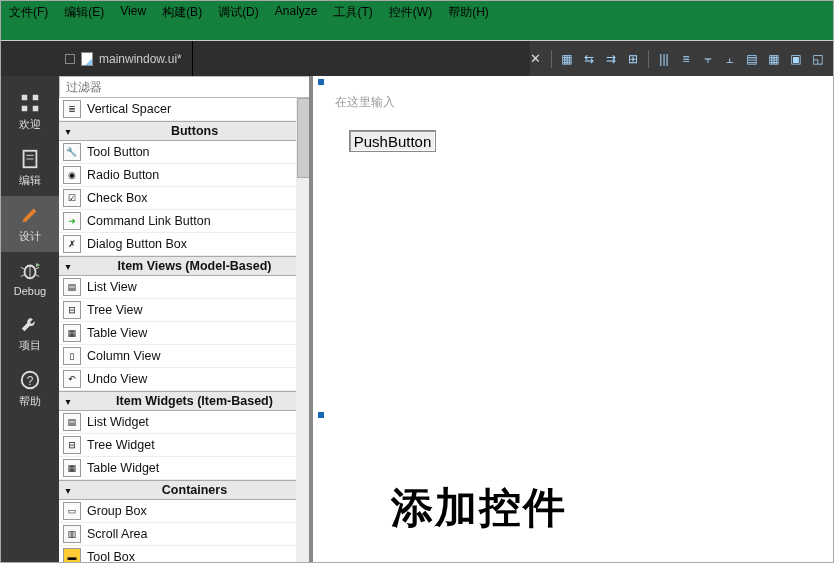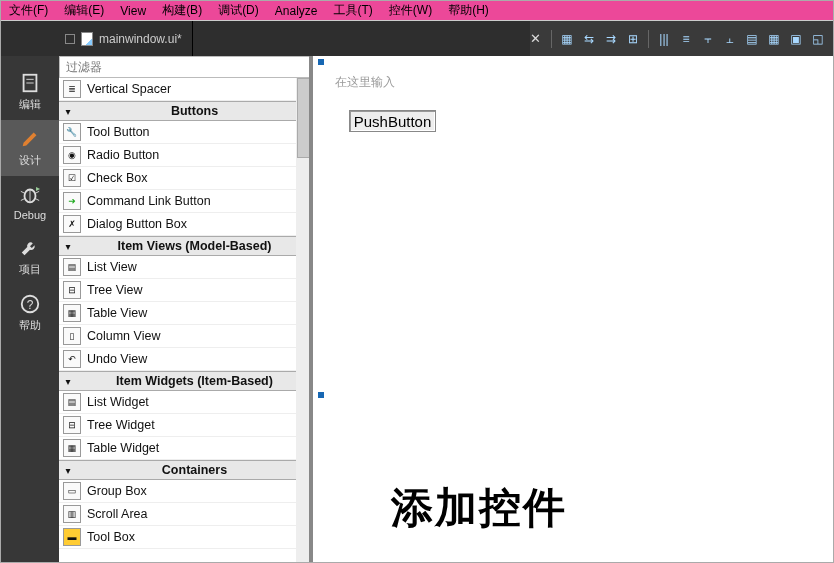--- a/index.html
+++ b/index.html
@@ -1,20 +1,20 @@
 <!DOCTYPE html>
 <html><head>
 <meta charset="utf-8">
 <style>
   * { box-sizing: border-box; margin: 0; padding: 0; font-family: "Microsoft YaHei", Arial, sans-serif; }
   html, body { width: 834px; height: 563px; overflow: hidden; background: #fff; }
   .root { display: flex; flex-direction: column; width: 834px; height: 563px; border: 1px solid #aaa; }
   
   
-  .menubar { display: flex; align-items: center; background: #ec4899; height: 20px; font-size: 12px; border-bottom: 1px solid #ccc; }
+  .menubar { display: flex; align-items: flex-start; background: #15803d; height: 40px; font-size: 12px; border-bottom: 1px solid #ccc; }
   .menubar .item { padding: 3px 8px; cursor: default; }
   
   
   .tabbar { display: flex; align-items: center; background: #2e2e2e; color: #ccc; height: 35px; font-size: 12px; }
   .tab { display: flex; align-items: center; gap: 6px; padding: 0 10px 0 6px; height: 100%; border-right: 1px solid #000; }
   .tab .dock-ic { width: 10px; height: 10px; border: 1px solid #888; }
   .tab .file-ic { width: 12px; height: 14px; background: linear-gradient(135deg,#fff 70%,#8cf 70%); border: 1px solid #888; }
   .tab-gap { flex: 1; }
   .toolbar-right { display: flex; align-items: center; gap: 4px; padding-right: 6px; height: 100%; background: #3a3a3a; }
   .toolbar-right .tb { width: 18px; height: 18px; display:flex;align-items:center;justify-content:center; font-size:12px; color:#a8d8ff; cursor:pointer; }
@@ -101,20 +101,31 @@
       <span class="tb">◱</span>
     </div>
   </div>
 
   <div class="main">
 
     <div class="sidebar">
       <div class="sitem">
         <span class="sic">
             <svg viewBox="0 0 24 24">
+              <rect x="3" y="3" width="6" height="6" fill="#ddd"></rect>
+              <rect x="15" y="3" width="6" height="6" fill="#ddd"></rect>
+              <rect x="3" y="15" width="6" height="6" fill="#ddd"></rect>
+              <rect x="15" y="15" width="6" height="6" fill="#ddd"></rect>
+            </svg>
+          </span>
+        <span>欢迎</span>
+      </div>
+      <div class="sitem">
+        <span class="sic">
+            <svg viewBox="0 0 24 24">
               <rect x="5" y="3" width="14" height="18" fill="none" stroke="#ddd" stroke-width="2"></rect>
               <line x1="8" y1="8" x2="16" y2="8" stroke="#ddd"></line>
               <line x1="8" y1="12" x2="16" y2="12" stroke="#ddd"></line>
             </svg>
           </span>
         <span>编辑</span>
       </div>
       <div class="sitem active">
         <span class="sic">
             <svg viewBox="0 0 24 24">

